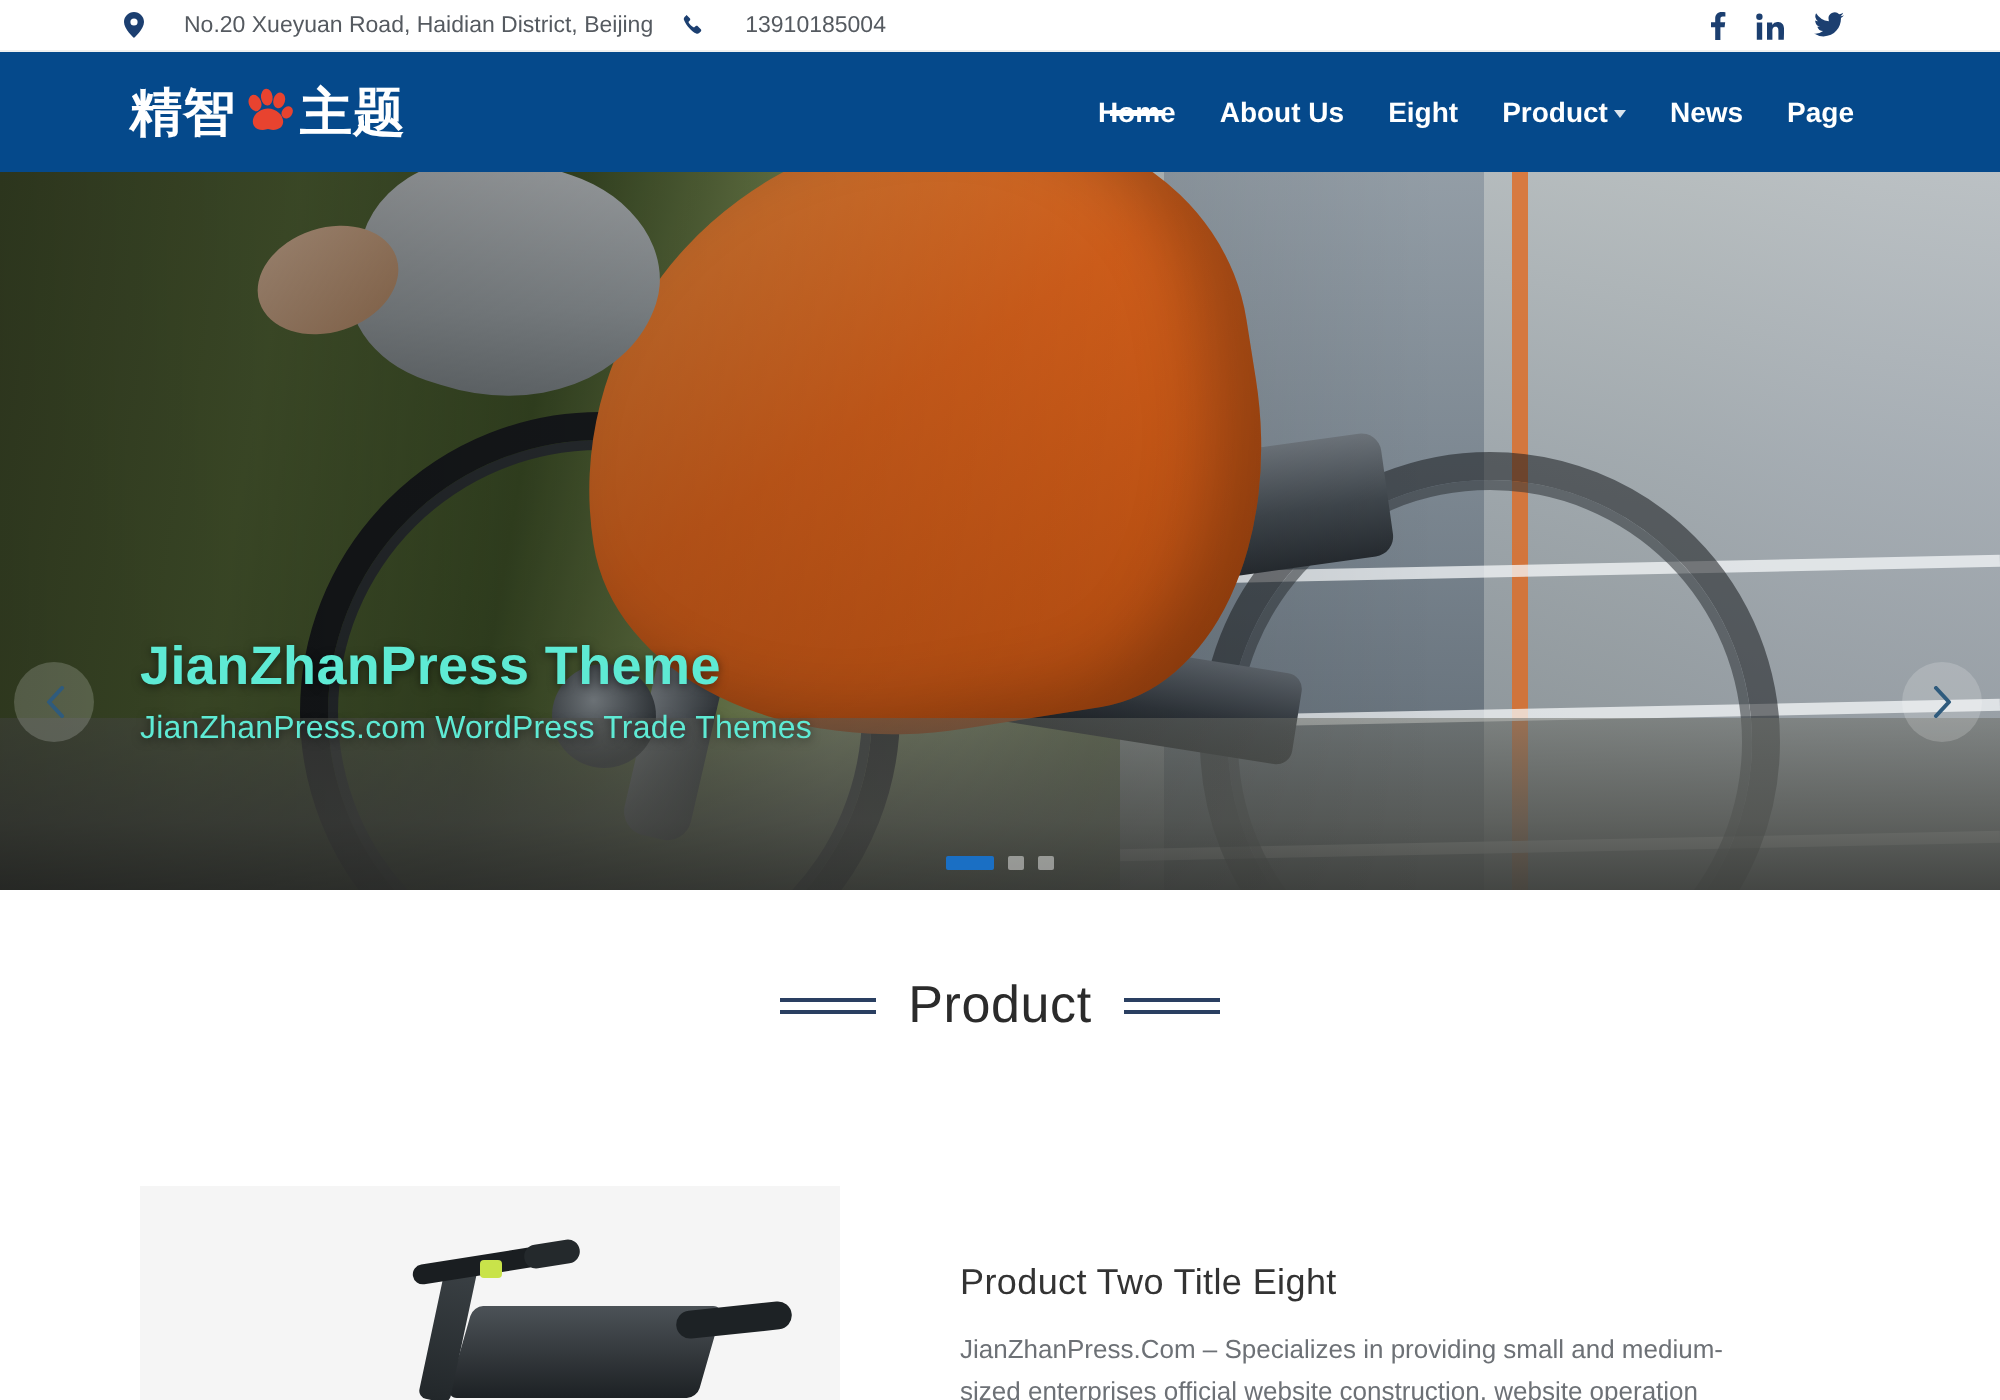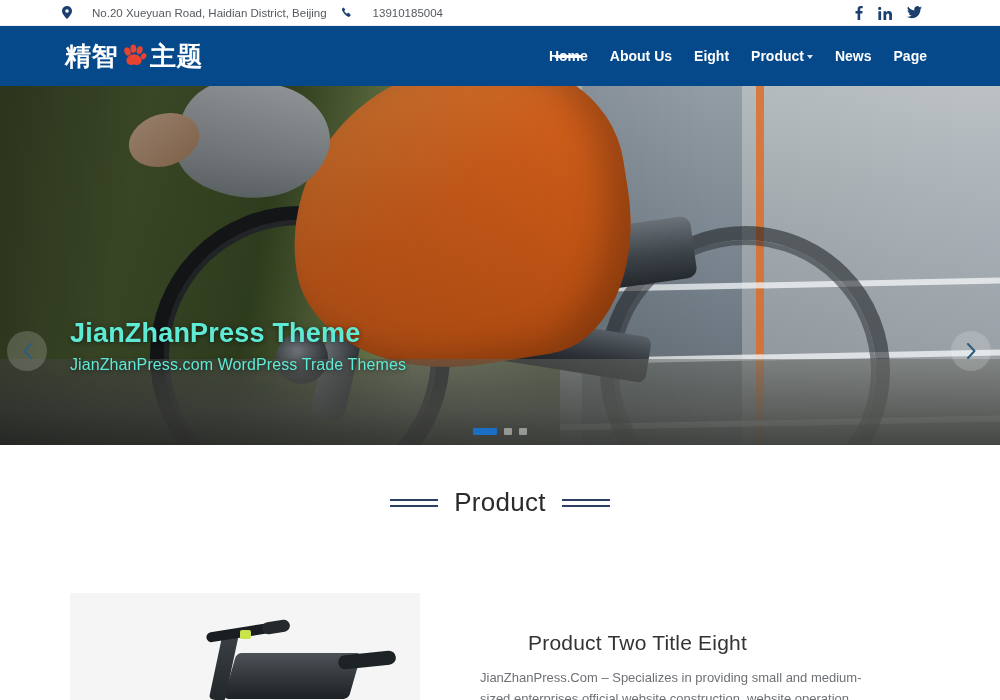--- a/index.html
+++ b/index.html
@@ -284,21 +284,21 @@
     position: absolute; left: 170px; top: 37px;
     width: 11px; height: 9px; background: #c9e34a; border-radius: 2px;
   }
 
   .product-info {
     flex: 1 1 auto;
     padding-left: 60px;
     padding-top: 38px;
   }
   .product-title {
-    font-size: 21px; color: #333333; font-weight: 400; letter-spacing: .2px; margin-left: 48px;
+    font-size: 18px; color: #333333; font-weight: 400; letter-spacing: .2px;
   }
   .product-desc {
     margin-top: 12px;
     font-size: 13px; color: #6d7176; line-height: 1.65;
     max-width: 400px;
   }
 </style>
 </head>
 <body>
 

